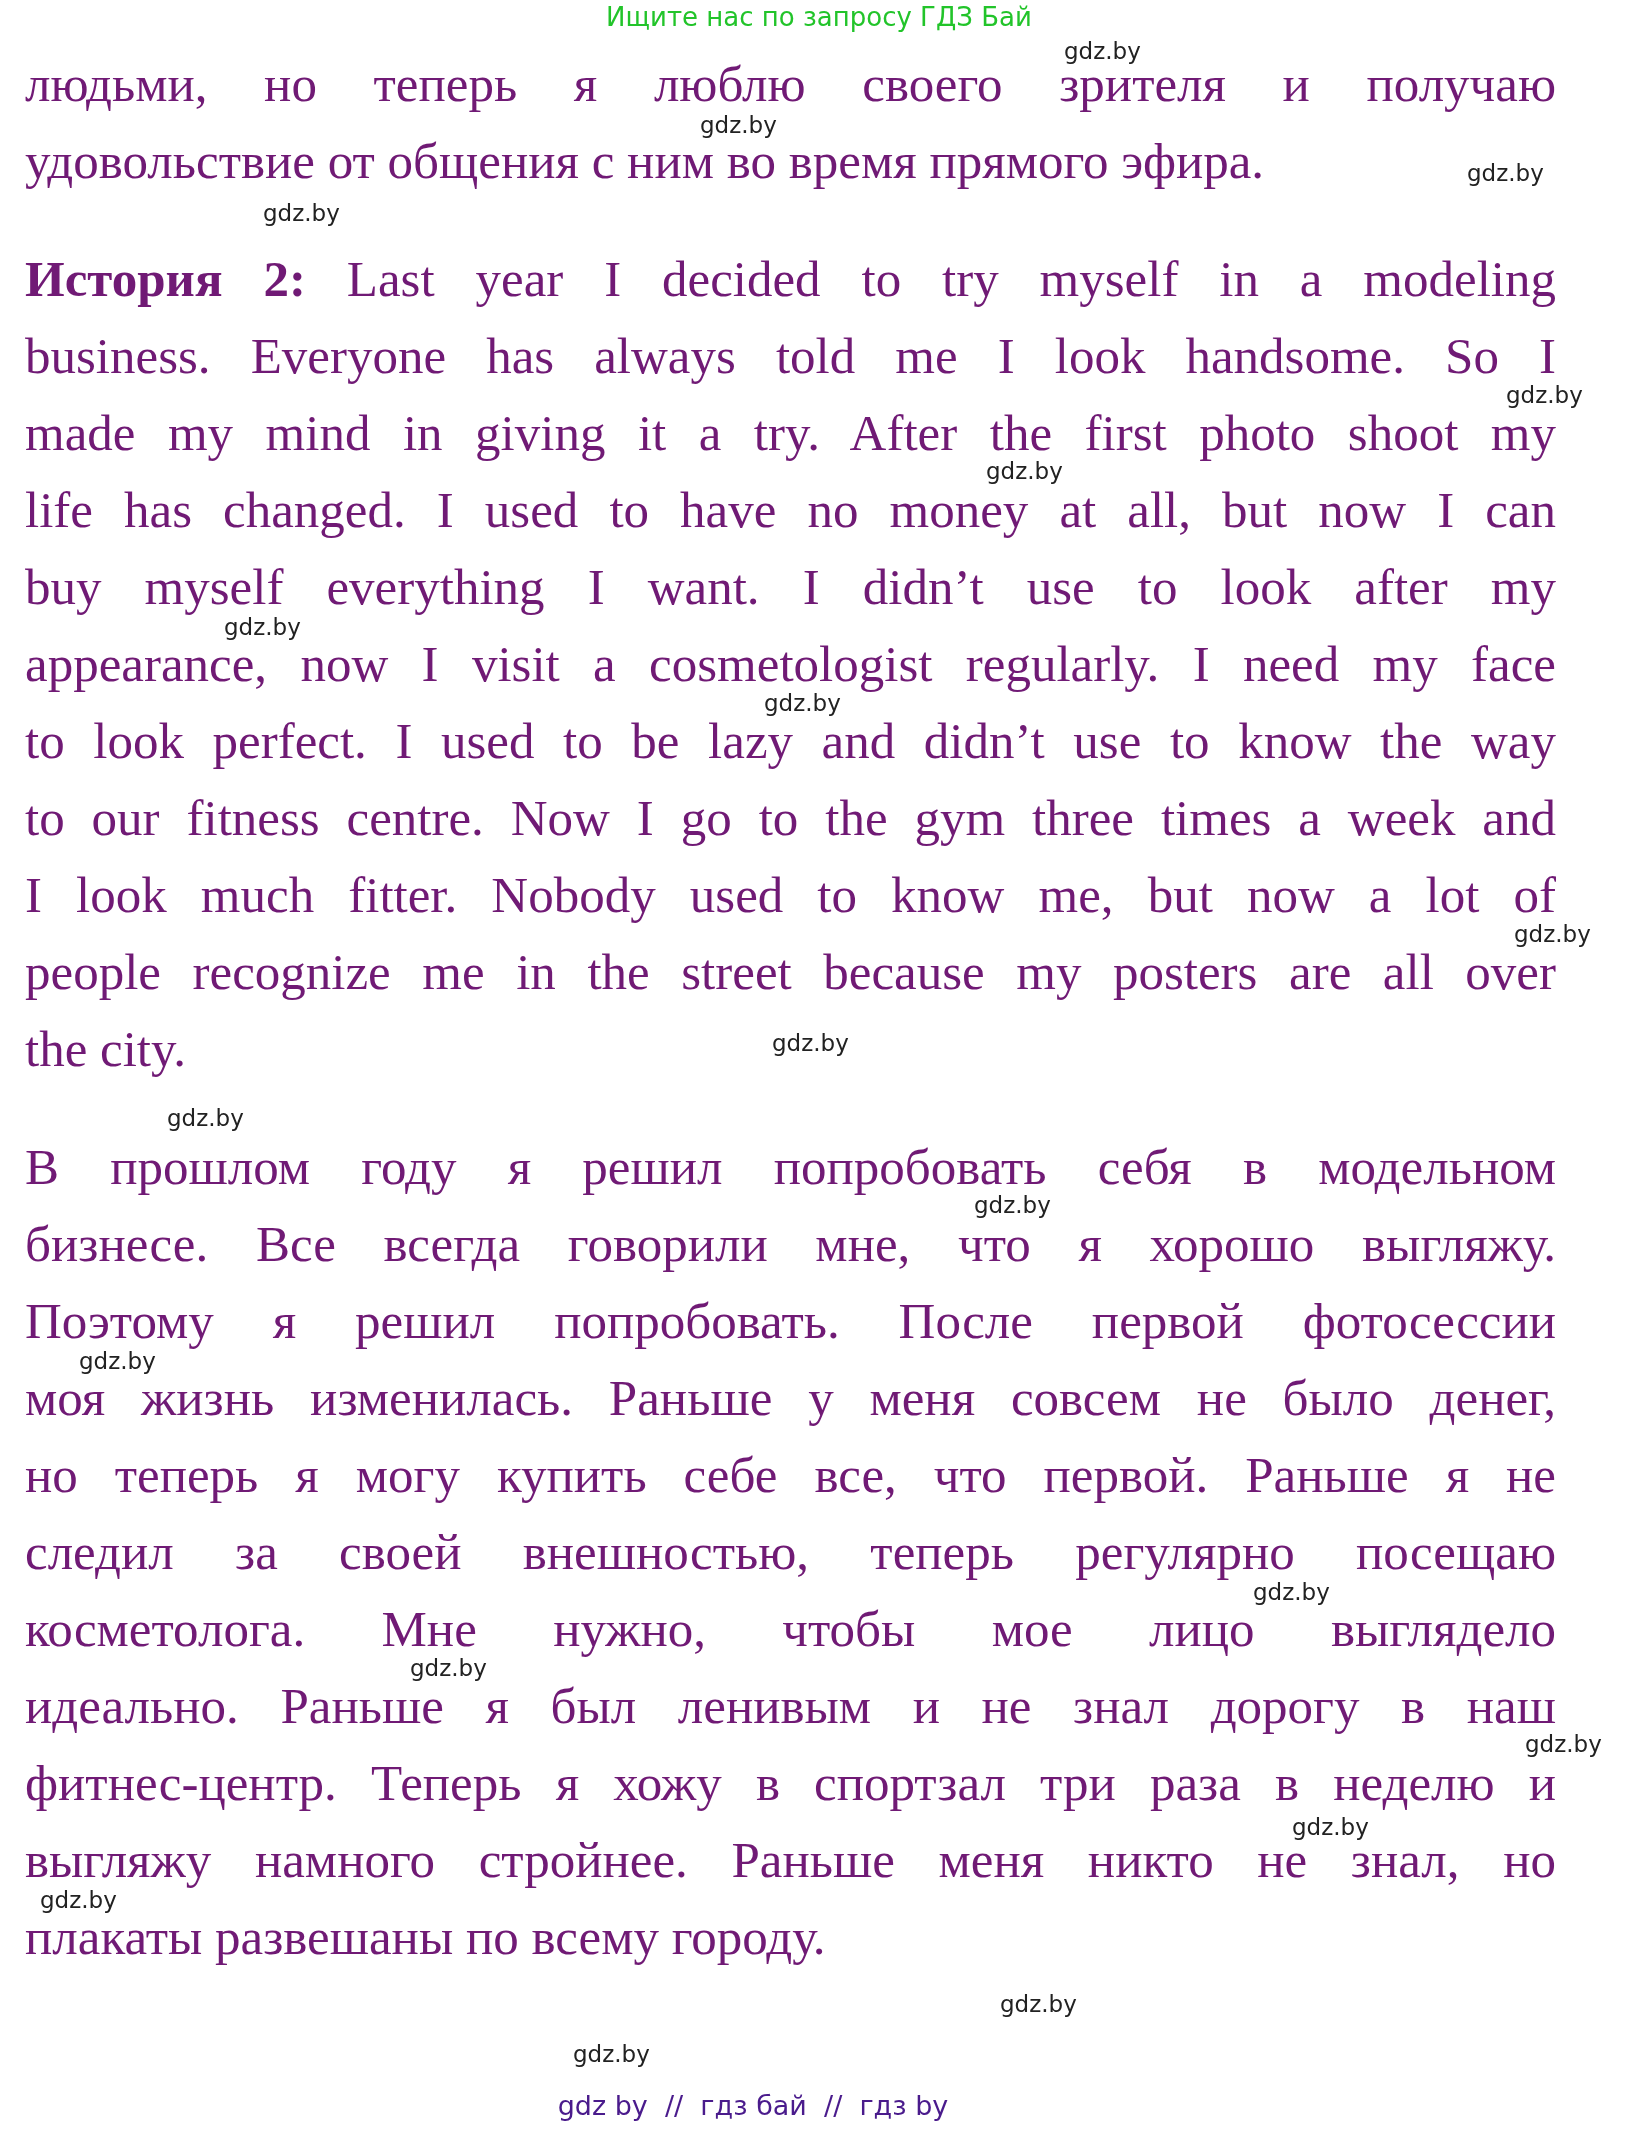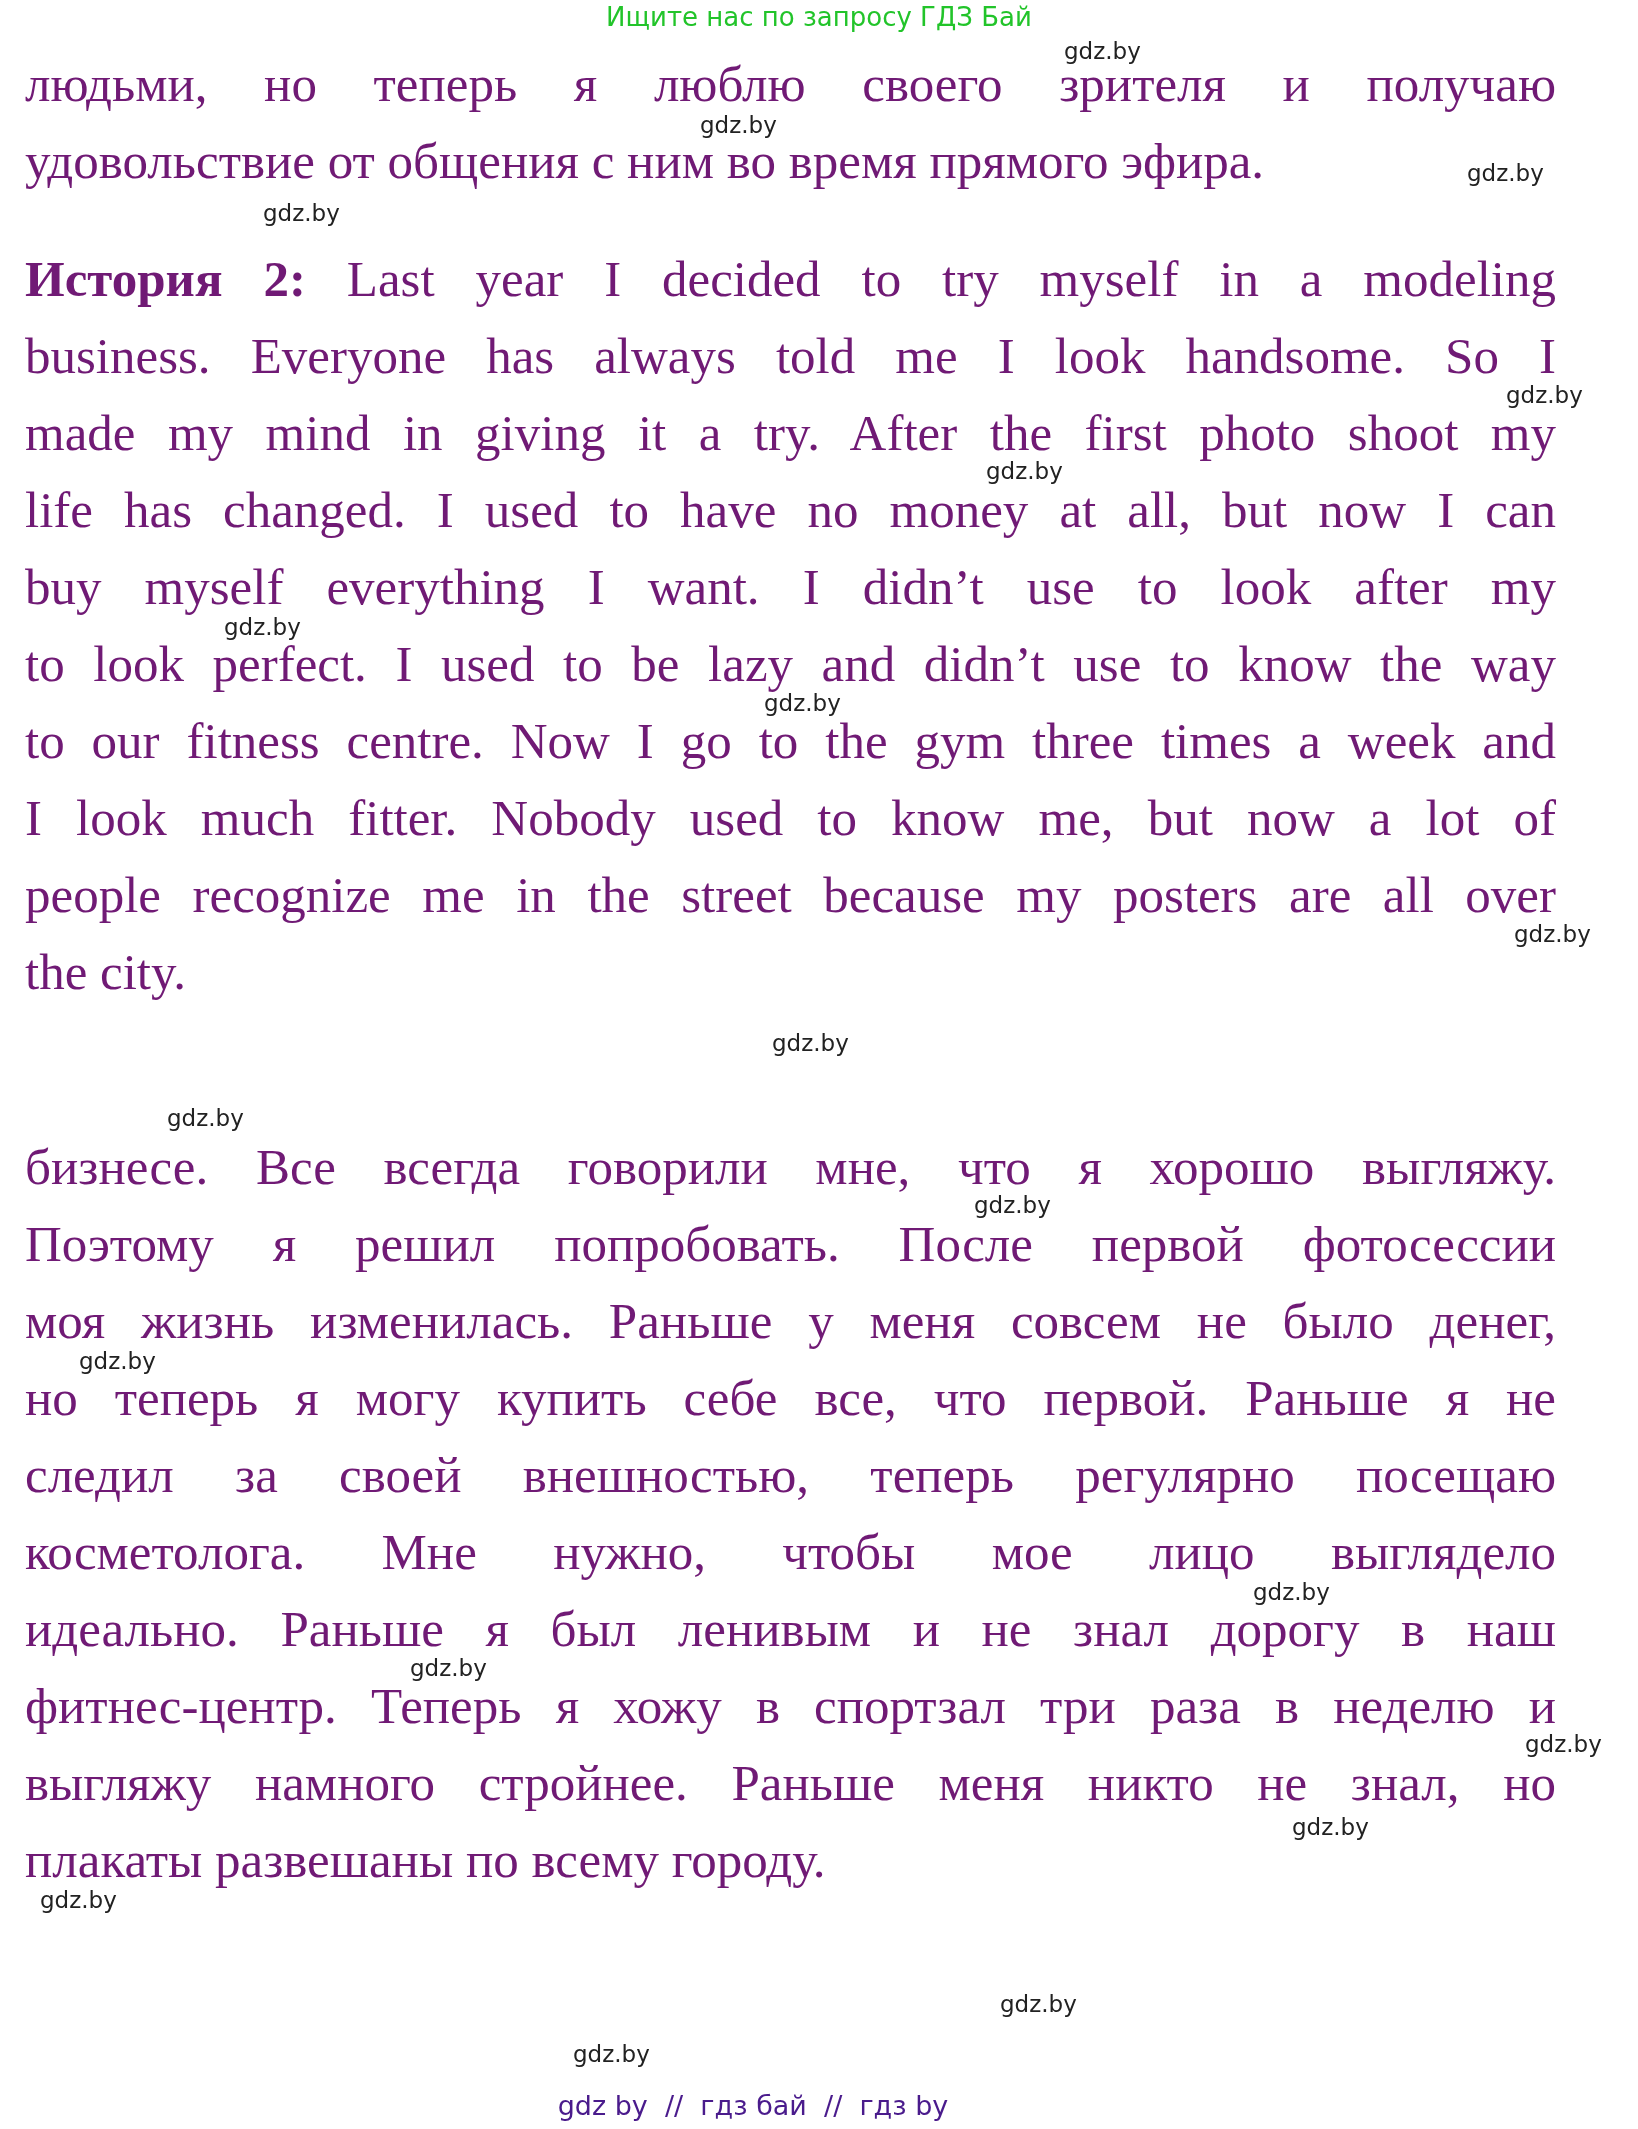--- a/index.html
+++ b/index.html
@@ -75,28 +75,30 @@
   <p style="text-align-last: justify;">людьми, но теперь я люблю своего зрителя и получаю</p>
   <p style="text-align:left;">удовольствие от общения с ним во время прямого эфира.</p>
 </div>
 
 <div class="doc para2">
   <p style="text-align-last: justify;"><span class="heading-label">История 2:</span><span> Last year I decided to try myself in a modeling</span></p>
   <p style="text-align-last: justify;">business. Everyone has always told me I look handsome. So I</p>
   <p style="text-align-last: justify;">made my mind in giving it a try. After the first photo shoot my</p>
   <p style="text-align-last: justify;">life has changed. I used to have no money at all, but now I can</p>
   <p style="text-align-last: justify;">buy myself everything I want. I didn’t use to look after my</p>
+  <p style="text-align-last: justify;">appearance, now I visit a cosmetologist regularly. I need my face</p>
   <p style="text-align-last: justify;">to look perfect. I used to be lazy and didn’t use to know the way</p>
   <p style="text-align-last: justify;">to our fitness centre. Now I go to the gym three times a week and</p>
   <p style="text-align-last: justify;">I look much fitter. Nobody used to know me, but now a lot of</p>
   <p style="text-align-last: justify;">people recognize me in the street because my posters are all over</p>
   <p style="text-align:left;">the city.</p>
 </div>
 
 <div class="doc para3">
+  <p style="text-align-last: justify;">В прошлом году я решил попробовать себя в модельном</p>
   <p style="text-align-last: justify;">бизнесе. Все всегда говорили мне, что я хорошо выгляжу.</p>
   <p style="text-align-last: justify;">Поэтому я решил попробовать. После первой фотосессии</p>
   <p style="text-align-last: justify;">моя жизнь изменилась. Раньше у меня совсем не было денег,</p>
   <p style="text-align-last: justify;">но теперь я могу купить себе все, что первой. Раньше я не</p>
   <p style="text-align-last: justify;">следил за своей внешностью, теперь регулярно посещаю</p>
   <p style="text-align-last: justify;">косметолога. Мне нужно, чтобы мое лицо выглядело</p>
   <p style="text-align-last: justify;">идеально. Раньше я был ленивым и не знал дорогу в наш</p>
   <p style="text-align-last: justify;">фитнес-центр. Теперь я хожу в спортзал три раза в неделю и</p>
   <p style="text-align-last: justify;">выгляжу намного стройнее. Раньше меня никто не знал, но</p>
   <p style="text-align:left;">плакаты развешаны по всему городу.</p>

